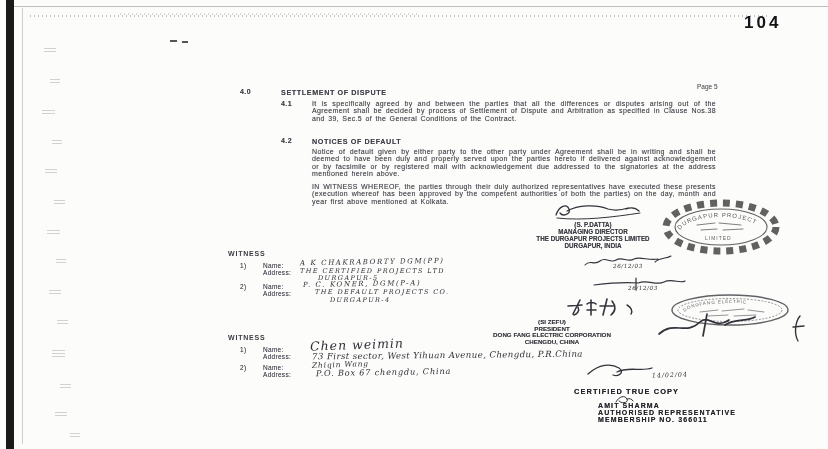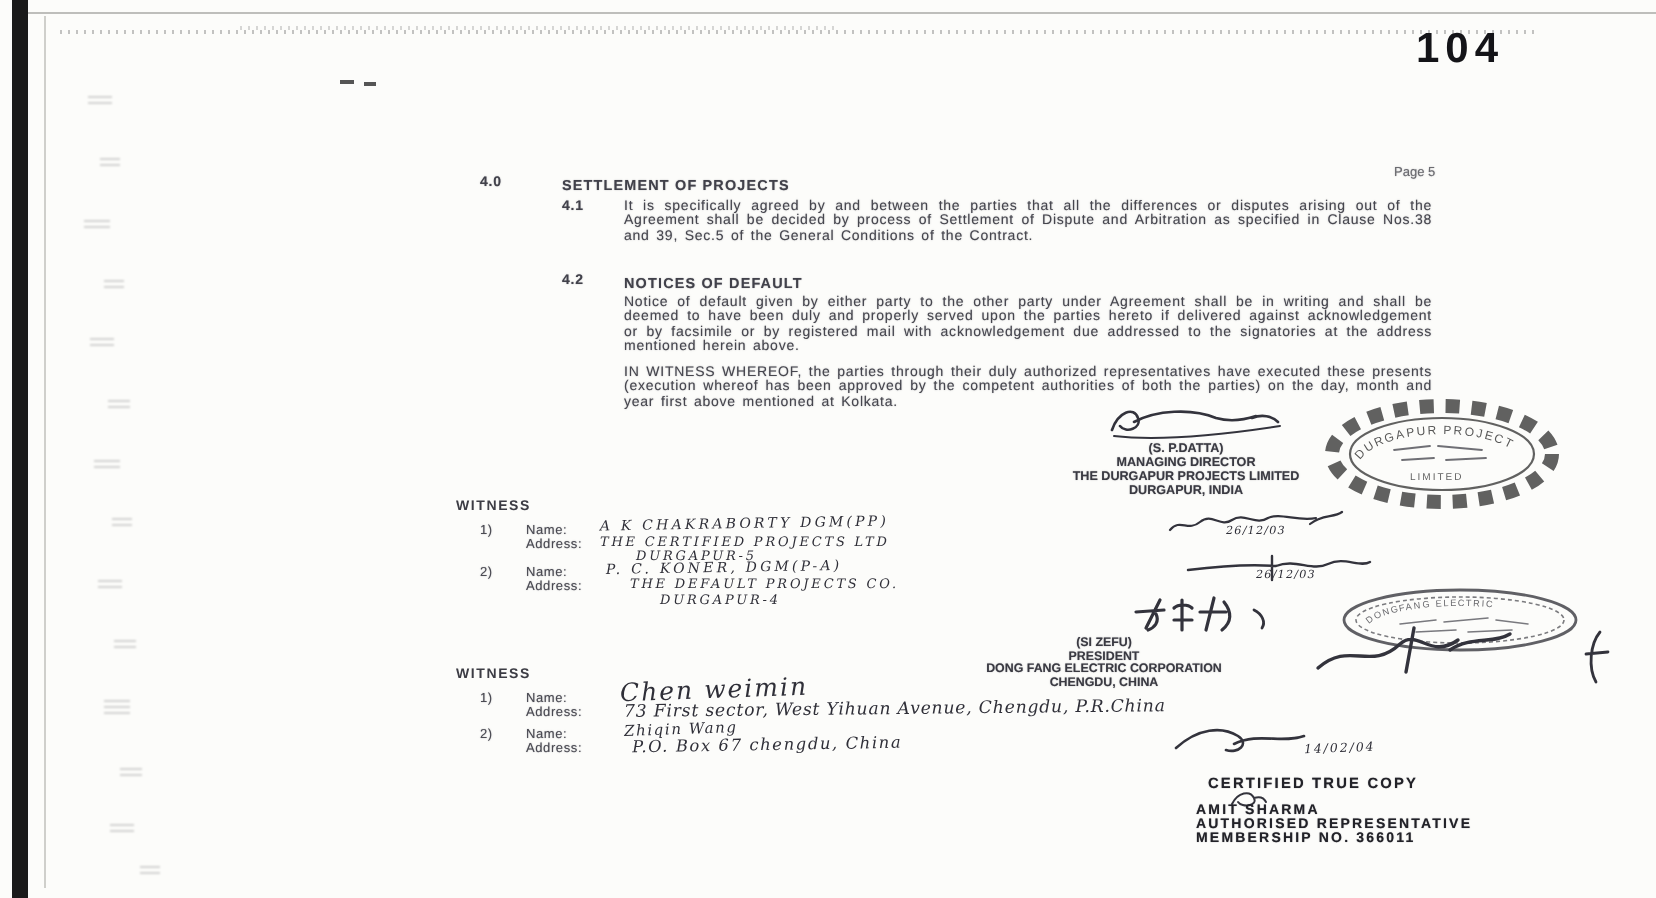--- a/index.html
+++ b/index.html
@@ -10,21 +10,21 @@
   .num{font-size:7px;font-weight:700;letter-spacing:.4px;}
   .hd{font-size:7.2px;font-weight:700;letter-spacing:.6px;}
   .body-par{font-size:7px;line-height:7.35px;letter-spacing:.38px;word-spacing:1px;
             text-align:justify;width:404px;color:#46464e;text-shadow:0 0 .7px rgba(70,70,80,.5);}
   .sigblock{text-align:center;font-weight:700;color:#3a3a42;text-shadow:0 0 .6px rgba(60,60,70,.5);}
   .sigblock div{white-space:nowrap;}
   .lbl{font-size:6.5px;color:#4a4a52;letter-spacing:.3px;}
   .wit{font-size:7px;font-weight:700;letter-spacing:.8px;color:#3c3c44;}
   .hand{font-family:"DejaVu Serif",serif;font-style:italic;color:#2f2f38;}
   .cert{font-weight:800;color:#222228;letter-spacing:1.1px;text-shadow:0 0 .5px rgba(30,30,40,.6);white-space:nowrap;}
-  .pageno{font-size:21px;font-weight:800;letter-spacing:3px;color:#141418;}
+  .pageno{font-size:17px;font-weight:800;letter-spacing:3px;color:#141418;margin-left:36px;}
   .smudge{position:absolute;opacity:.32;filter:blur(.5px);
           background:repeating-linear-gradient(0deg,#7a7a7a 0 1px,transparent 1px 3px);}
   .speck{position:absolute;height:2px;opacity:.45;
          background:repeating-linear-gradient(90deg,rgba(110,110,110,.9) 0 1px,transparent 1px 4px);}
   svg{overflow:visible;}
   .ink{stroke:#33333c;fill:none;stroke-linecap:round;}
 </style>
 </head>
 <body>
 
@@ -53,21 +53,21 @@
     <i class="smudge" style="left:60px;top:382px;width:11px;height:6px;"></i>
     <i class="smudge" style="left:55px;top:410px;width:12px;height:6px;"></i>
     <i class="smudge" style="left:70px;top:432px;width:10px;height:5px;"></i>
   </div>
 
   <div class="abs pageno" style="left:708px;top:13px;">104</div>
 
   <div class="abs typed" style="left:697px;top:83px;font-size:6.5px;color:#6b6b70;">Page 5</div>
 
   <div class="abs typed num" style="left:240px;top:88px;">4.0</div>
-  <div class="abs typed hd" style="left:281px;top:88px;">SETTLEMENT OF PROJECTS</div>
+  <div class="abs typed hd" style="left:281px;top:88px;">SETTLEMENT OF DISPUTE</div>
 
   <div class="abs typed num" style="left:281px;top:100px;">4.1</div>
   <div class="abs body-par" style="left:312px;top:100px;">It is specifically agreed by and between the parties that all the differences or disputes arising out of the Agreement shall be decided by process of Settlement of Dispute and Arbitration as specified in Clause Nos.38 and 39, Sec.5 of the General Conditions of the Contract.</div>
 
   <div class="abs typed num" style="left:281px;top:137px;">4.2</div>
   <div class="abs typed hd" style="left:312px;top:137px;">NOTICES OF DEFAULT</div>
   <div class="abs body-par" style="left:312px;top:148px;">Notice of default given by either party to the other party under Agreement shall be in writing and shall be deemed to have been duly and properly served upon the parties hereto if delivered against acknowledgement or by facsimile or by registered mail with acknowledgement due addressed to the signatories at the address mentioned herein above.</div>
 
   <div class="abs body-par" style="left:312px;top:183px;">IN WITNESS WHEREOF, the parties through their duly authorized representatives have executed these presents (execution whereof has been approved by the competent authorities of both the parties) on the day, month and year first above mentioned at Kolkata.</div>
 
@@ -161,21 +161,21 @@
   <div class="abs typed lbl" style="left:240px;top:364px;">2)</div>
   <div class="abs typed lbl" style="left:263px;top:364px;">Name:</div>
   <div class="abs hand" style="left:312px;top:360px;font-size:7.5px;letter-spacing:.8px;transform:rotate(-2deg);white-space:nowrap;">Zhiqin Wang</div>
   <div class="abs typed lbl" style="left:263px;top:371px;">Address:</div>
   <div class="abs hand" style="left:316px;top:367px;font-size:8.2px;letter-spacing:.8px;transform:rotate(-1deg);white-space:nowrap;">P.O. Box 67 chengdu, China</div>
   <svg class="abs" style="left:585px;top:360px;" width="70" height="20" viewBox="0 0 70 20">
     <path class="ink" stroke-width="1.3" d="M3,14 C14,4 26,3 34,8 C40,12 34,17 28,15 M32,12 C44,6 56,12 67,8"></path>
   </svg>
   <div class="abs hand" style="left:652px;top:371px;font-size:6.2px;letter-spacing:1px;transform:rotate(-2deg);">14/02/04</div>
 
-  <div class="abs cert" style="left:604px;top:387px;font-size:7.4px;">CERTIFIED TRUE COPY</div>
+  <div class="abs cert" style="left:574px;top:387px;font-size:7.4px;">CERTIFIED TRUE COPY</div>
   <svg class="abs" style="left:614px;top:394px;" width="20" height="10" viewBox="0 0 20 10">
     <path class="ink" stroke-width="1" d="M2,8 C5,2 11,1 13,5 C15,9 7,10 5,7 M13,5 C16,4 18,5 19,7"></path>
   </svg>
   <div class="abs cert" style="left:598px;top:402px;font-size:7px;">AMIT SHARMA</div>
   <div class="abs cert" style="left:598px;top:409px;font-size:7px;">AUTHORISED REPRESENTATIVE</div>
   <div class="abs cert" style="left:598px;top:416px;font-size:7px;">MEMBERSHIP NO. 366011</div>
 
 </div>
 
 </body></html>

